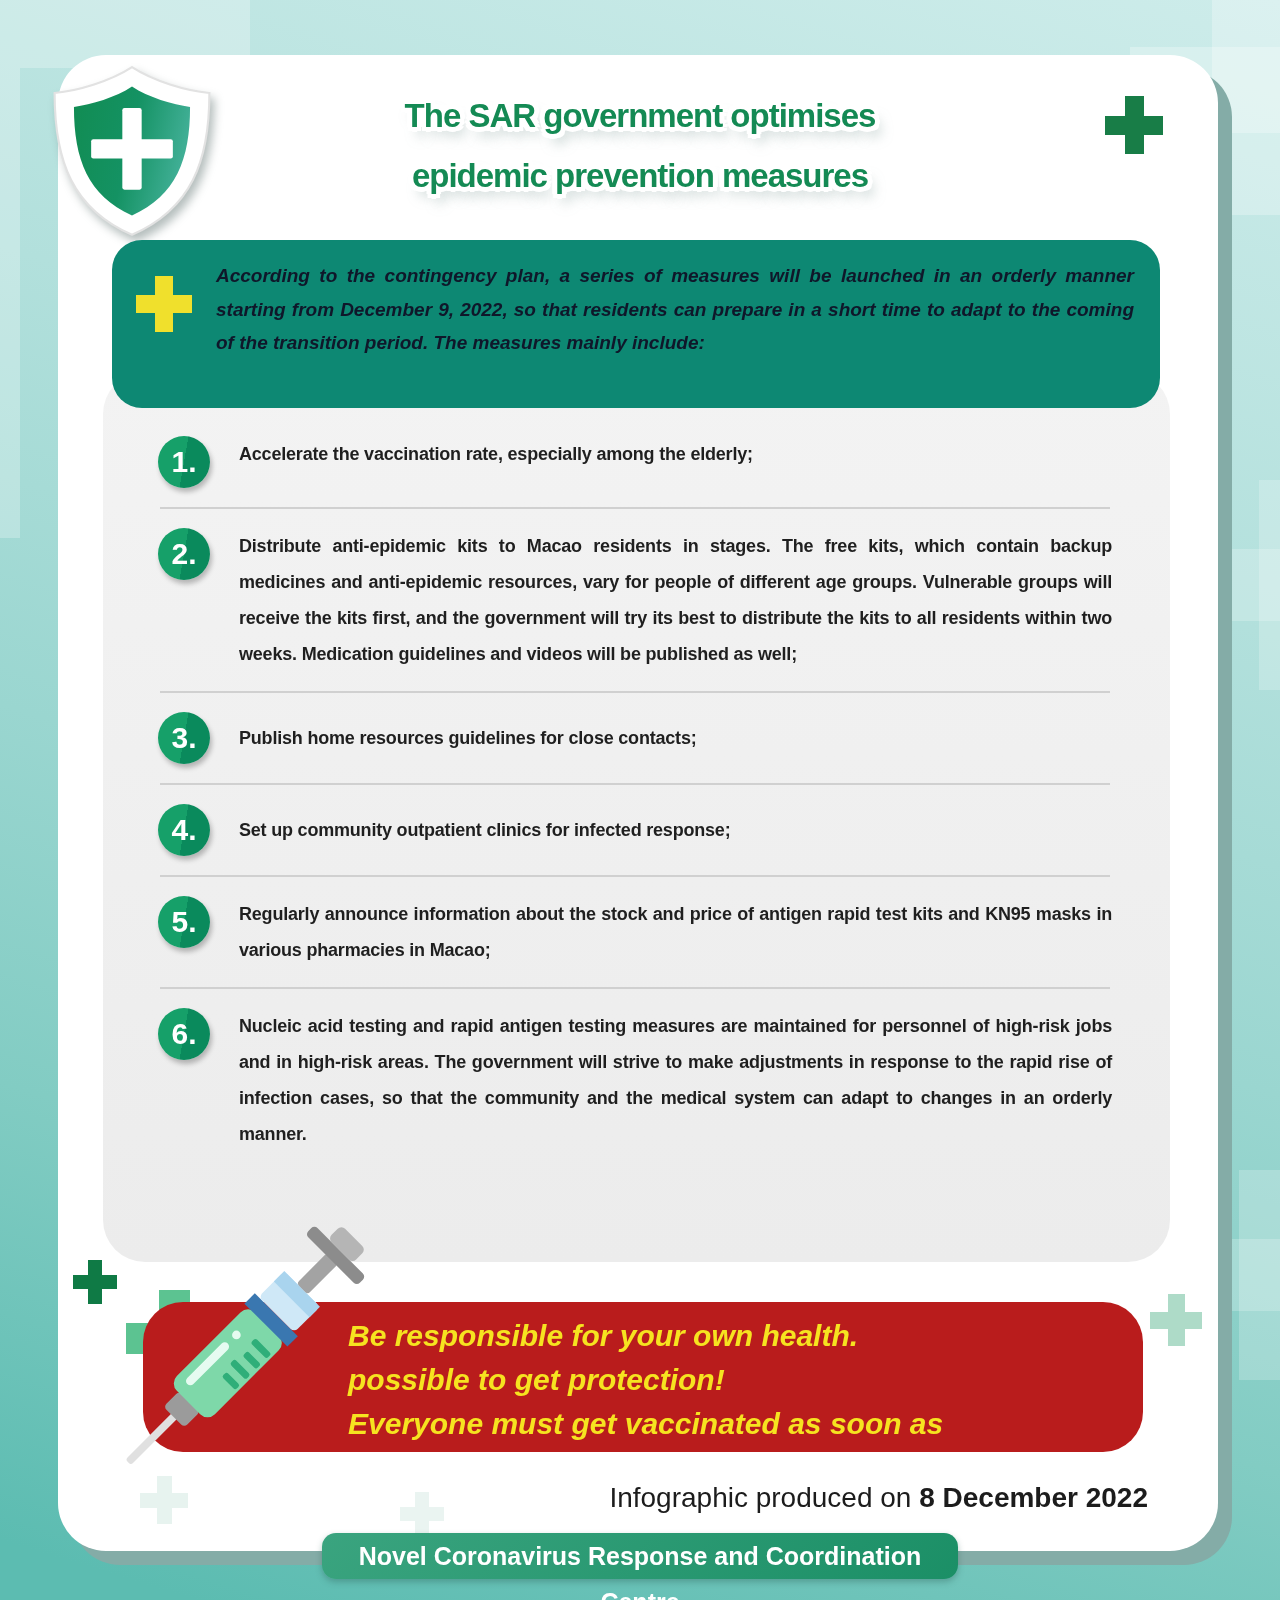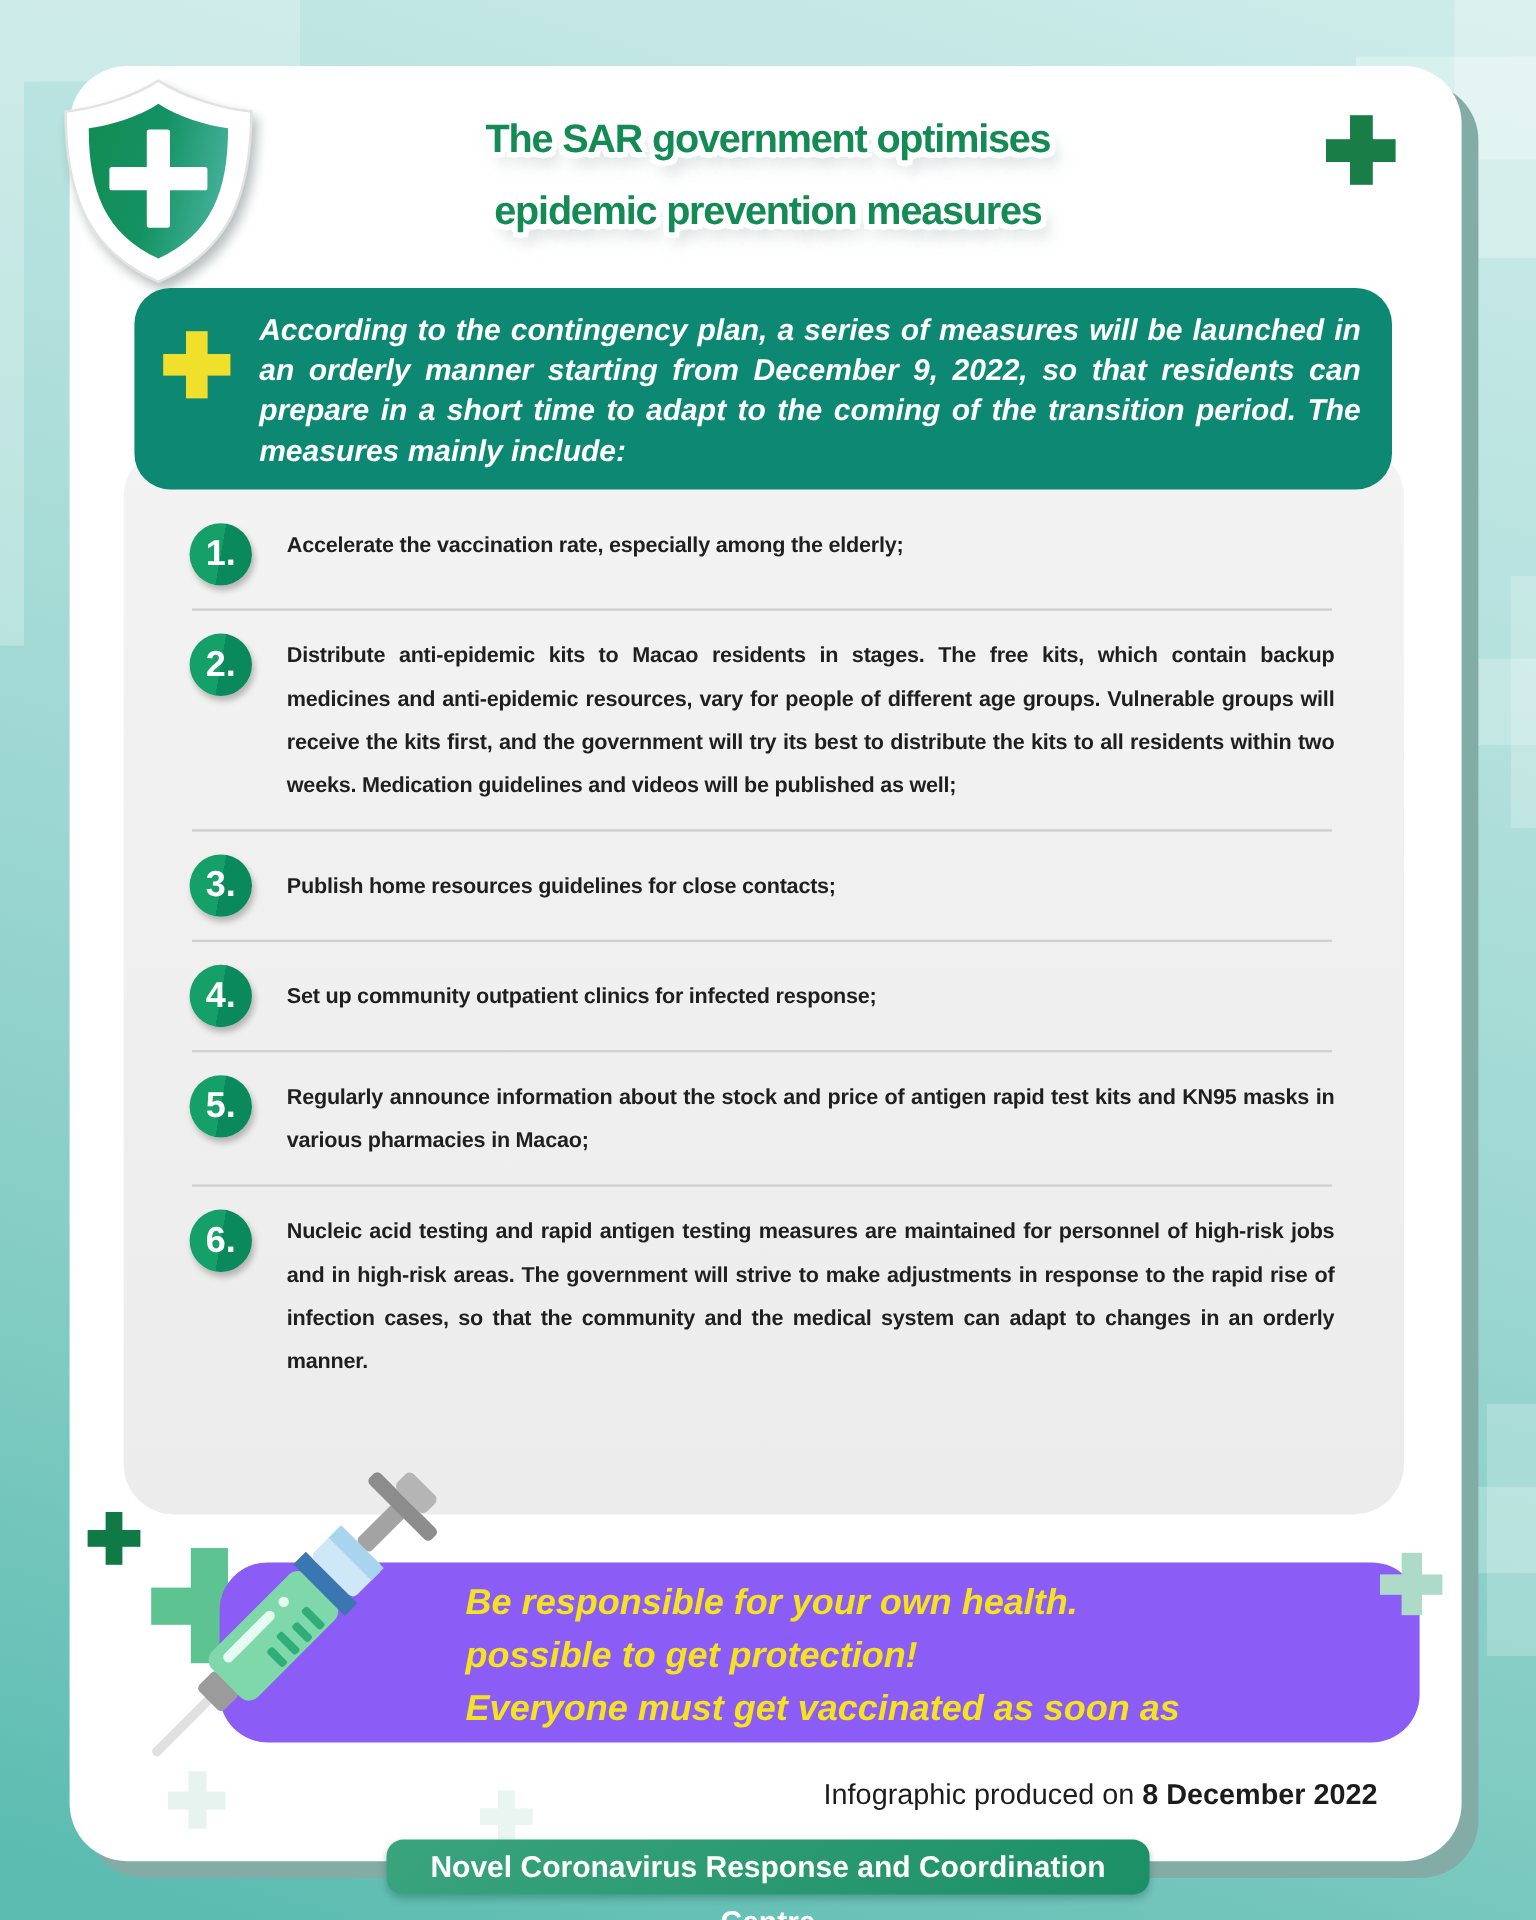--- a/index.html
+++ b/index.html
@@ -28,22 +28,22 @@
                  0 -5px 0 #fff,0 5px 0 #fff,-5px 0 0 #fff,5px 0 0 #fff,
                  6px 10px 12px rgba(140,165,162,.55);
   }
   
   .intro{
     position:absolute;left:112px;top:240px;width:1048px;height:168px;
     background:#0d8873;border-radius:30px;z-index:3;
   }
   .intro-text{
     position:absolute;left:104px;top:19px;right:26px;
-    color:#ffffff;font-weight:700;font-style:italic;
-    font-size:25px;line-height:33.5px;text-align:justify;
+    color:#0f172a;font-weight:700;font-style:italic;
+    font-size:19px;line-height:33.5px;text-align:justify;
   }
   
   .panel{
     position:absolute;left:103px;top:372px;width:1067px;height:890px;
     background:linear-gradient(180deg,#f3f3f3,#ececec);border-radius:42px;
     z-index:2;box-sizing:border-box;padding:64px 58px 0 55px;
   }
   .measure{display:flex;align-items:flex-start;}
   .measure.center{align-items:center;}
   .num{
@@ -53,31 +53,31 @@
     box-shadow:2px 4px 5px rgba(0,0,0,.25);
   }
   .mtext{
     margin-left:29px;flex:1;color:#1f1f1f;font-weight:700;
     font-size:18px;line-height:36px;text-align:justify;letter-spacing:-.2px;
   }
   .divider{height:2px;background:#d0d0d0;margin:19px 2px;}
   
   .callout{
     position:absolute;left:143px;top:1302px;width:1000px;height:150px;
-    background:#8b5cf6;border-radius:40px;z-index:3;margin-left:40px;
+    background:#b91c1c;border-radius:40px;z-index:3;
   }
   .callout-text{
     position:absolute;left:205px;top:12px;right:30px;
     color:#f6e320;font-weight:800;font-style:italic;
     font-size:30px;line-height:44px;
   }
   .syringe{position:absolute;left:80px;top:1286px;width:330px;height:120px;transform:rotate(-45deg);z-index:4;}
   
   .produced{
-    position:absolute;right:132px;top:1482px;font-size:24px;color:#1c1c1c;z-index:5;
+    position:absolute;right:132px;top:1482px;font-size:28px;color:#1c1c1c;z-index:5;
   }
   .produced b{font-weight:800;}
   .badge{
     position:absolute;left:322px;top:1533px;width:636px;height:46px;
     background:linear-gradient(135deg,#3aa47f,#1b8f66);border-radius:14px;
     color:#ffffff;font-weight:700;font-size:25px;line-height:46px;text-align:center;
     z-index:6;box-shadow:0 3px 6px rgba(40,90,80,.35);
   }
 </style>
 </head>

